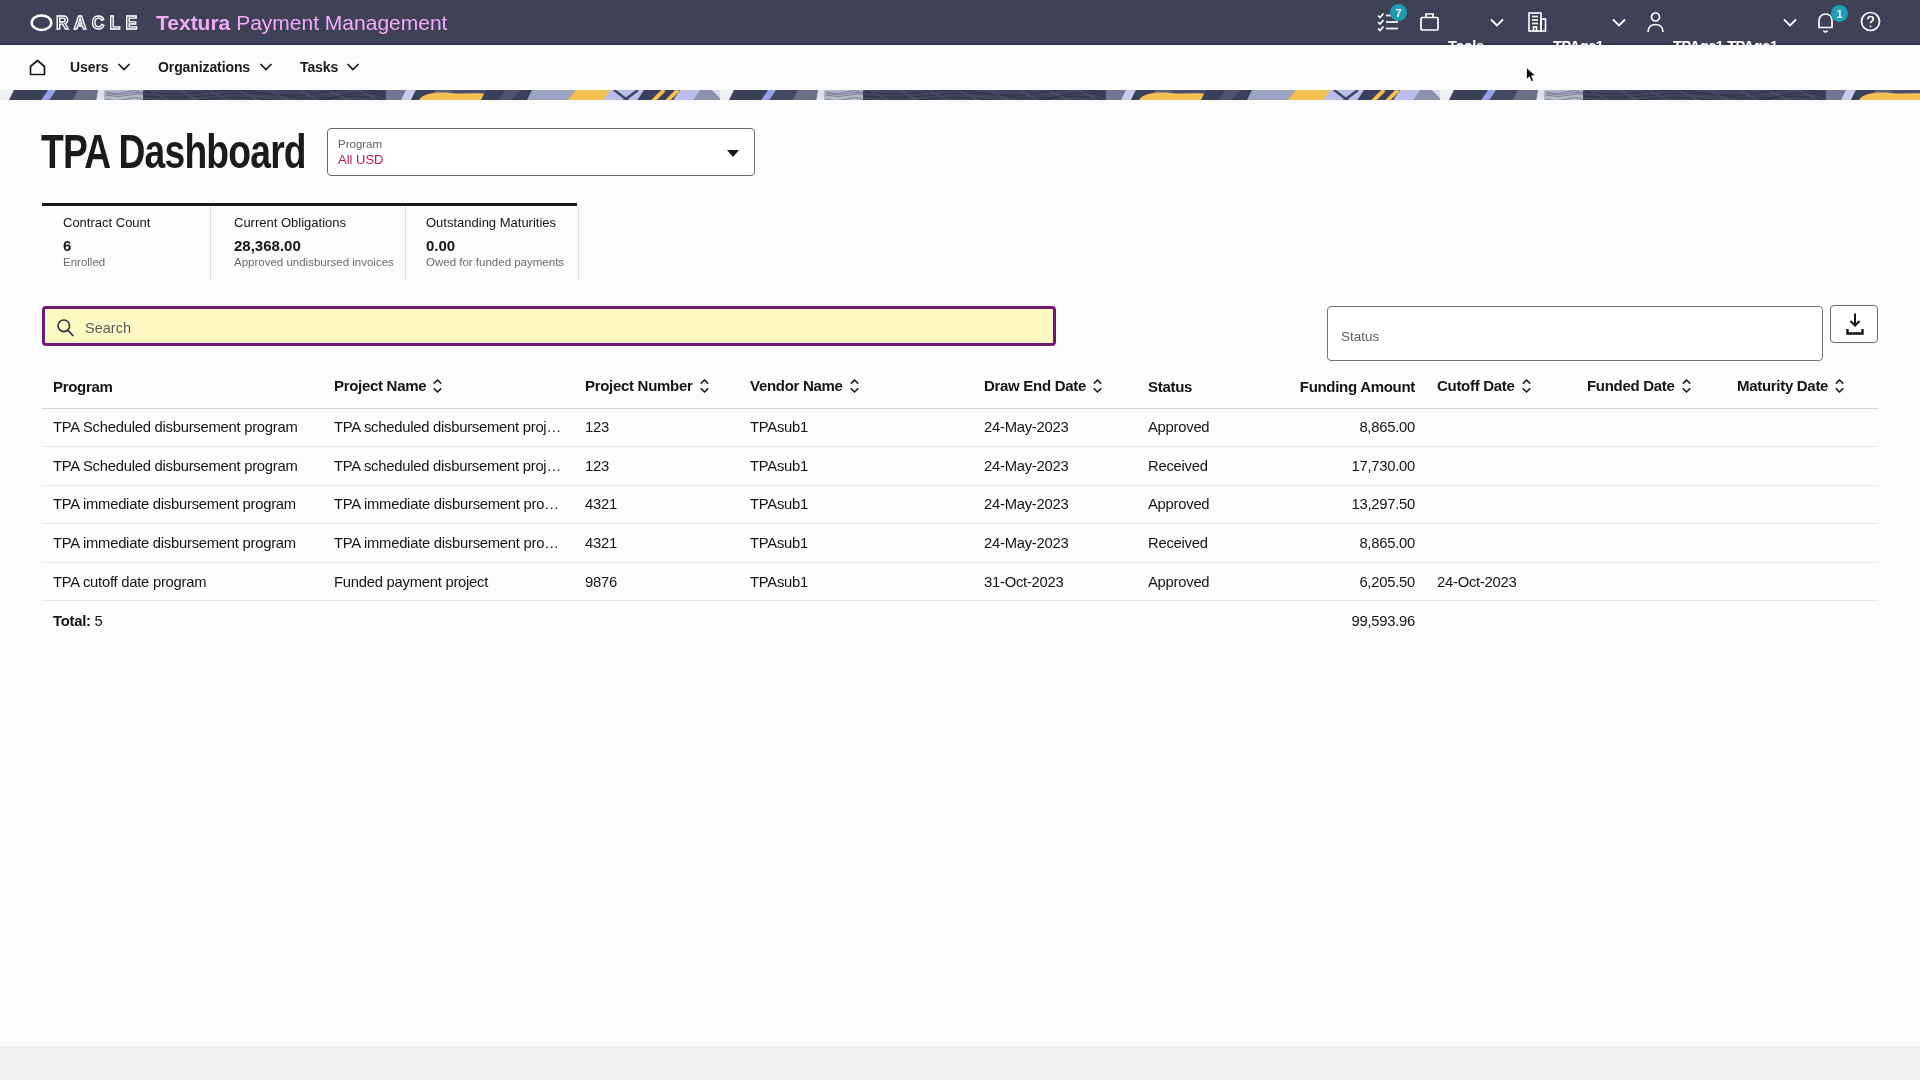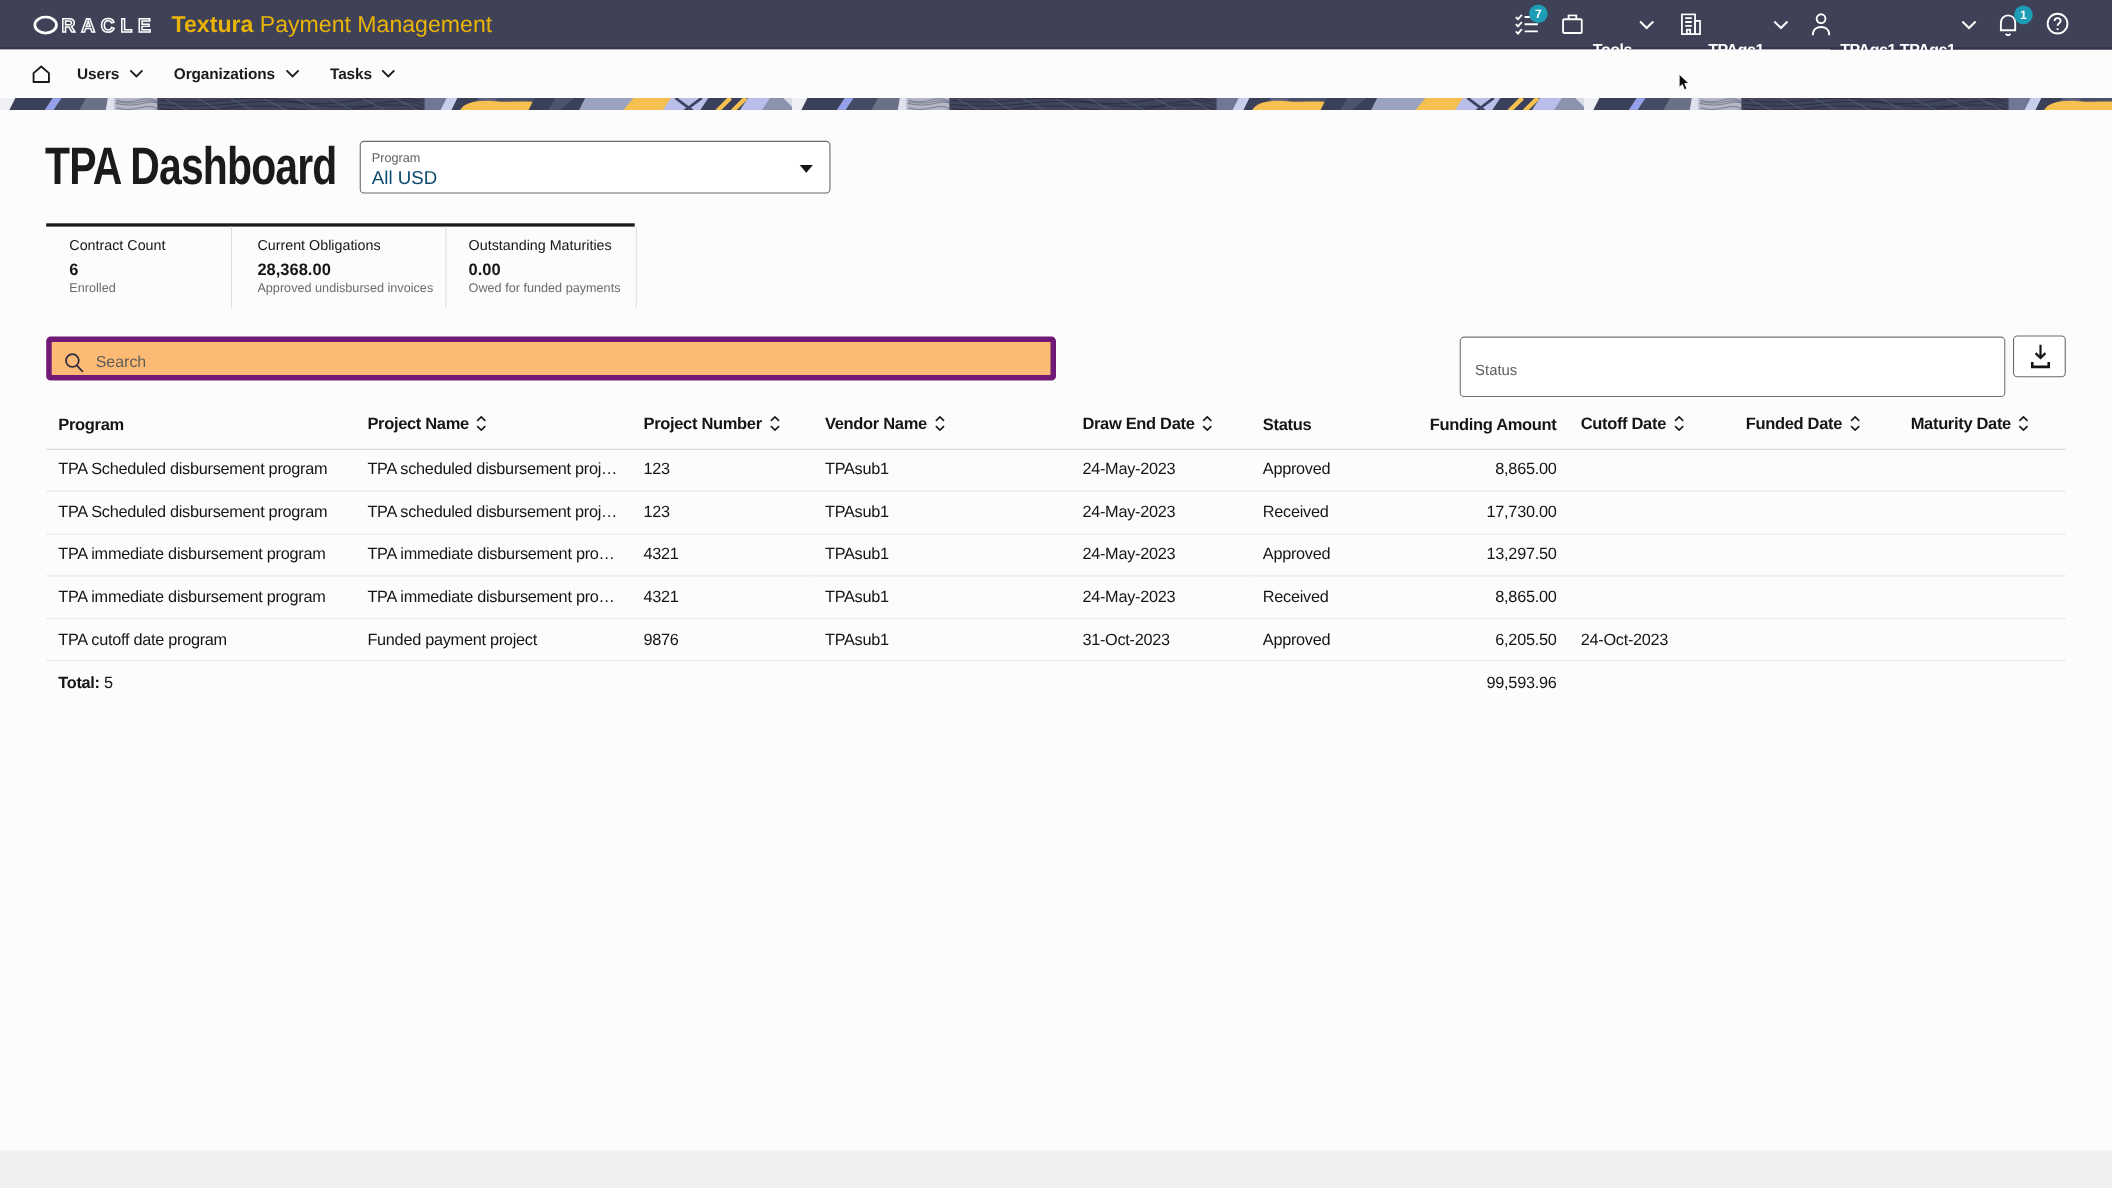--- a/index.html
+++ b/index.html
@@ -1,51 +1,51 @@
 <!DOCTYPE html>
 <html><head>
 <meta charset="utf-8">
 <style>
 * { margin:0; padding:0; box-sizing:border-box; }
 html,body { width:1920px; height:1080px; overflow:hidden; }
 body { font-family:"Liberation Sans", sans-serif; background:#fcfcfc; color:#161513; position:relative; }
 
 
 .topbar { position:absolute; left:0; top:0; width:1920px; height:45px; background:#3f4257; }
-.brand-title { position:absolute; left:156px; top:11px; color:#eab308; font-size:21px; }
+.brand-title { position:absolute; left:156px; top:11px; color:#f0abfc; font-size:21px; }
 .ti { position:absolute; top:16px; height:59px; display:flex; align-items:center; color:#fff; }
 .tr-label { color:#fff; font-weight:bold; font-size:14.5px; letter-spacing:-0.4px; }
 .badge { position:absolute; background:#1d9cb5; color:#fff; border-radius:50%; width:17px; height:17px; font-size:11px; font-weight:bold; display:flex; align-items:center; justify-content:center; }
 
 
 .navbar { position:absolute; left:0; top:45px; width:1664px; height:43px; background:#fcfcfc; }
 .nav-label { position:absolute; font-weight:bold; font-size:14px; color:#1a1a1a; top:14px; letter-spacing:-0.1px; }
 
 
 .strip { position:absolute; left:0; top:88px; width:1920px; height:12px; overflow:hidden; }
 
 
 h1 { position:absolute; left:41px; top:124px; font-size:48px; font-weight:bold; letter-spacing:-1px; color:#1b1b1b; transform:scaleX(0.775); transform-origin:0 0; white-space:nowrap; }
 .progbox { position:absolute; left:327px; top:128px; width:428px; height:48px; border:1px solid #6b6b6b; border-radius:4px; background:#fff; }
 .progbox .lab { position:absolute; left:10px; top:9px; font-size:11.5px; color:#5f5f5f; }
-.progbox .val { position:absolute; left:10px; top:23px; font-size:17px; color:#0c4a6e; }
+.progbox .val { position:absolute; left:10px; top:23px; font-size:13px; color:#be185d; }
 .progbox .arr { position:absolute; right:15px; top:21px; width:0; height:0; border-left:6px solid transparent; border-right:6px solid transparent; border-top:7px solid #16150f; }
 
 
 .statline { position:absolute; left:42px; top:203px; width:535px; height:3px; background:#1a1a1a; }
 .stats { position:absolute; left:42px; top:206px; height:74px; display:flex; }
 .stat { position:relative; padding-top:9px; white-space:nowrap; }
 .stat .l { font-size:13px; color:#161513; }
 .stat .v { font-size:15px; font-weight:bold; color:#161513; margin-top:7px; }
 .stat .s { font-size:11.5px; color:#6b6b6b; margin-top:2px; }
 .sdiv { width:1px; background:#e2e0dd; height:74px; }
 .warnbadge { display:inline-block; vertical-align:1px; margin-left:10px; background:#fbf0dc; color:#9e5a00; font-size:8.5px; font-weight:bold; letter-spacing:-0.3px; padding:1px 3px 2px; border-radius:2px; }
 
 
-.search { position:absolute; left:42px; top:306px; width:918px; height:40px; border:5px solid #701a75; border-radius:4px; background:#fdba74; }
+.search { position:absolute; left:42px; top:306px; width:1014px; height:40px; border:3px solid #701a75; border-radius:4px; background:#fef9c3; }
 .search .ph { position:absolute; left:40px; top:11px; font-size:14.5px; color:#5d5d59; }
 .statusbox { position:absolute; left:1327px; top:306px; width:496px; height:55px; border:1px solid #747470; border-radius:4px; background:#fff; }
 .statusbox .ph { position:absolute; left:13px; top:22px; font-size:13.5px; color:#5d5d59; }
 .dlbtn { position:absolute; left:1830px; top:305px; width:48px; height:38px; border:1px solid #6b6b6b; border-radius:4px; background:#fff; }
 
 
 table { position:absolute; left:42px; top:365px; width:1836px; border-collapse:collapse; table-layout:fixed; color:#161513; }
 th { font-weight:bold; font-size:15px; letter-spacing:-0.3px; text-align:left; height:43px; vertical-align:middle; padding:0 0 0 11px; border-bottom:1px solid #d9d6d2; white-space:nowrap; }
 td { font-size:14.8px; letter-spacing:-0.25px; height:38.6px; vertical-align:middle; padding:0 0 0 11px; border-bottom:1px solid #e9e7e3; white-space:nowrap; overflow:hidden; }
 .num { text-align:right; padding-right:11px; }

